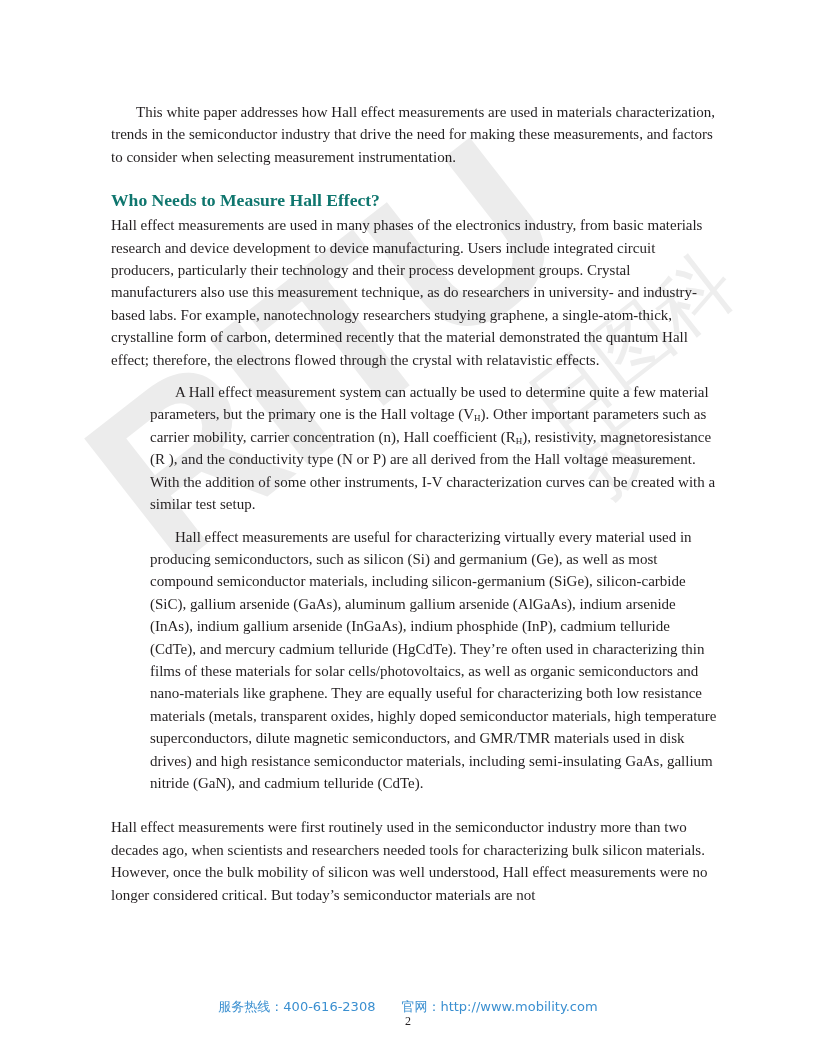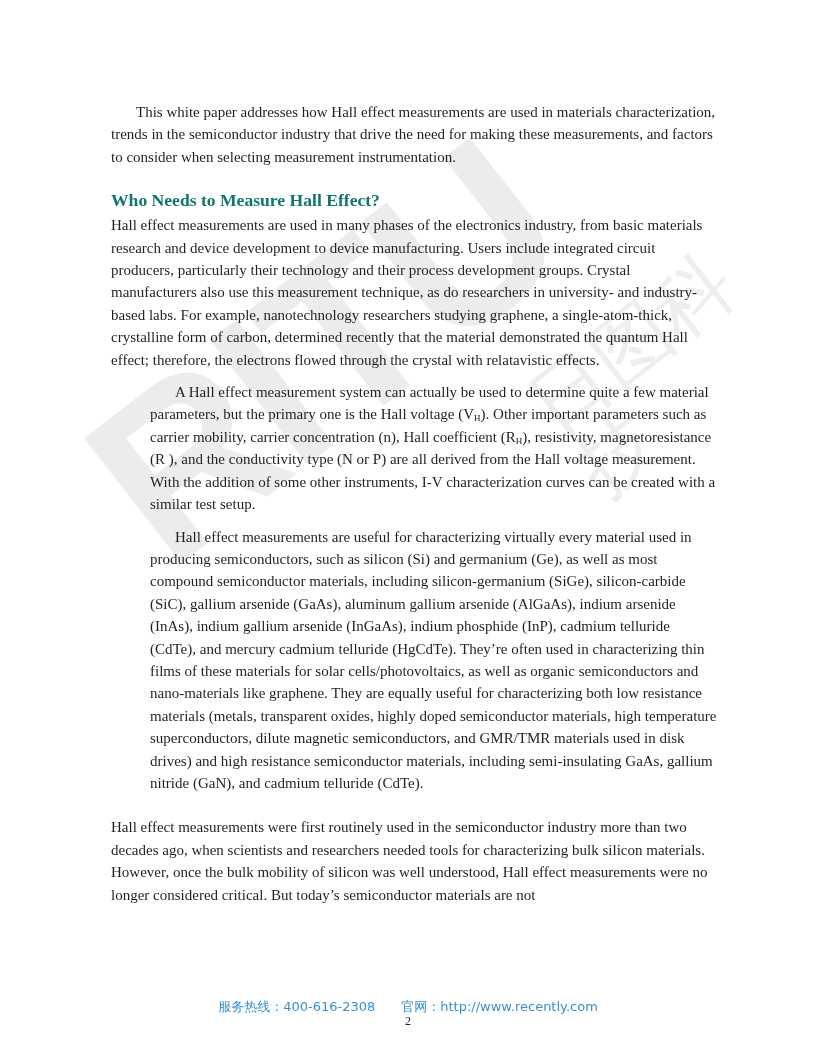--- a/index.html
+++ b/index.html
@@ -65,15 +65,15 @@
   <p>Hall effect measurements are used in many phases of the electronics industry, from basic materials research and device development to device manufacturing. Users include integrated circuit producers, particularly their technology and their process development groups. Crystal manufacturers also use this measurement technique, as do researchers in university- and industry-based labs. For example, nanotechnology researchers studying graphene, a single-atom-thick, crystalline form of carbon, determined recently that the material demonstrated the quantum Hall effect; therefore, the electrons flowed through the crystal with relatavistic effects.</p>
   <p class="indent"><span>A Hall effect measurement system can actually be used to determine quite a few material parameters, but the primary one is the Hall voltage (V</span><sub>H</sub><span>). Other important parameters such as carrier mobility, carrier concentration (n), Hall coefficient (R</span><sub>H</sub><span>), resistivity, magnetoresistance (R ), and the conductivity type (N or P) are all derived from the Hall voltage measurement. With the addition of some other instruments, I-V characterization curves can be created with a similar test setup.</span></p>
   <p class="indent">Hall effect measurements are useful for characterizing virtually every material used in producing semiconductors, such as silicon (Si) and germanium (Ge), as well as most compound semiconductor materials, including silicon-germanium (SiGe), silicon-carbide (SiC), gallium arsenide (GaAs), aluminum gallium arsenide (AlGaAs), indium arsenide (InAs), indium gallium arsenide (InGaAs), indium phosphide (InP), cadmium telluride (CdTe), and mercury cadmium telluride (HgCdTe). They’re often used in characterizing thin films of these materials for solar cells/photovoltaics, as well as organic semiconductors and nano-materials like graphene. They are equally useful for characterizing both low resistance materials (metals, transparent oxides, highly doped semiconductor materials, high temperature superconductors, dilute magnetic semiconductors, and GMR/TMR materials used in disk drives) and high resistance semiconductor materials, including semi-insulating GaAs, gallium nitride (GaN), and cadmium telluride (CdTe).</p>
 
   <div class="gap-before-h"></div>
   <div class="gap-after-h"></div>
   <p>Hall effect measurements were first routinely used in the semiconductor industry more than two decades ago, when scientists and researchers needed tools for characterizing bulk silicon materials. However, once the bulk mobility of silicon was well understood, Hall effect measurements were no longer considered critical. But today’s semiconductor materials are not</p>
 </div>
 
 <div class="footer">
-  <span>服务热线：400-616-2308</span><span class="sep"></span><span>官网：http://www.recently.com</span>
+  <span>服务热线：400-616-2308</span><span class="sep"></span><span>官网：http://www.mobility.com</span>
 </div>
 <div class="page-num">2</div>
 
 </body></html>

